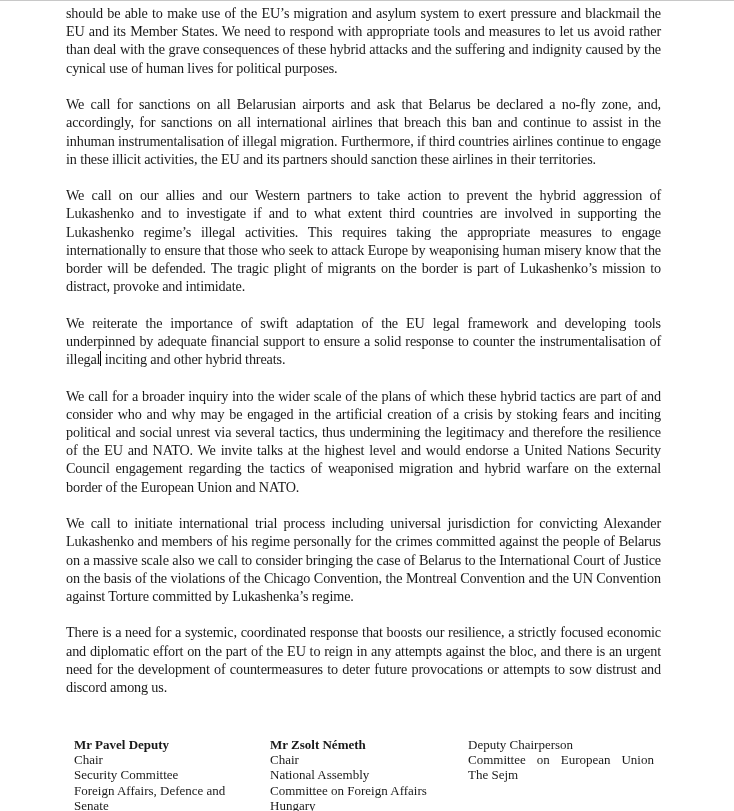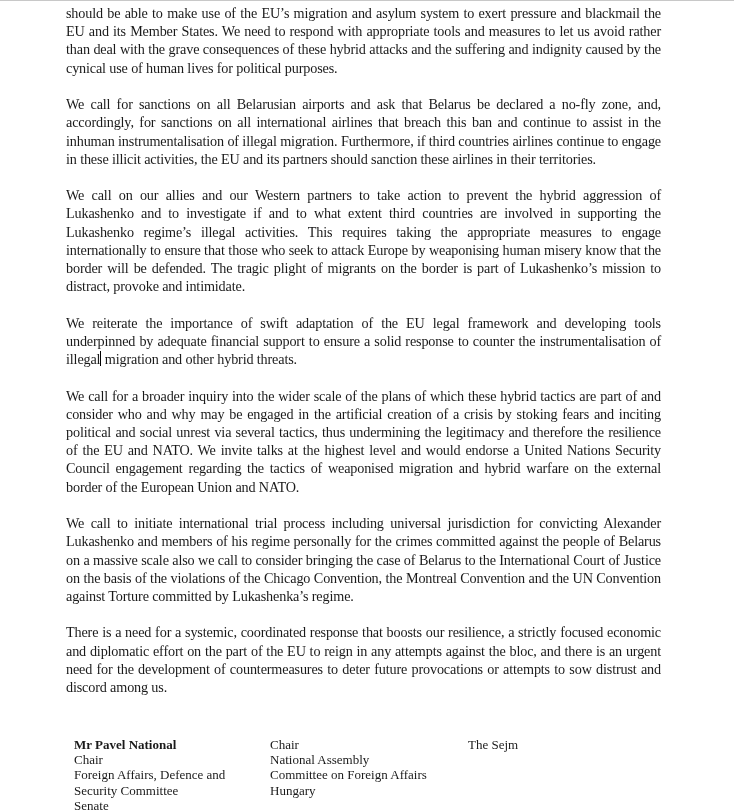--- a/index.html
+++ b/index.html
@@ -69,37 +69,40 @@
 </head>
 <body>
 
 <div class="top-rule"></div>
 
 <div class="page">
   <p class="para">should be able to make use of the EU’s migration and asylum system to exert pressure and blackmail the EU and its Member States. We need to respond with appropriate tools and measures to let us avoid rather than deal with the grave consequences of these hybrid attacks and the suffering and indignity caused by the cynical use of human lives for political purposes.</p>
   <p class="para">We call for sanctions on all Belarusian airports and ask that Belarus be declared a no-fly zone, and, accordingly, for sanctions on all international airlines that breach this ban and continue to assist in the inhuman instrumentalisation of illegal migration. Furthermore, if third countries airlines continue to engage in these illicit activities, the EU and its partners should sanction these airlines in their territories.</p>
   <p class="para">We call on our allies and our Western partners to take action to prevent the hybrid aggression of Lukashenko and to investigate if and to what extent third countries are involved in supporting the Lukashenko regime’s illegal activities. This requires taking the appropriate measures to engage internationally to ensure that those who seek to attack Europe by weaponising human misery know that the border will be defended. The tragic plight of migrants on the border is part of Lukashenko’s mission to distract, provoke and intimidate.</p>
   <p class="para">
-    <span>We reiterate the importance of swift adaptation of the EU legal framework and developing tools underpinned by adequate financial support to ensure a solid response to counter the instrumentalisation of illegal</span><span class="cursor"></span><span> migration and other hybrid threats.</span>
+    <span>We reiterate the importance of swift adaptation of the EU legal framework and developing tools underpinned by adequate financial support to ensure a solid response to counter the instrumentalisation of illegal</span><span class="cursor"></span><span> inciting and other hybrid threats.</span>
   </p>
   <p class="para">We call for a broader inquiry into the wider scale of the plans of which these hybrid tactics are part of and consider who and why may be engaged in the artificial creation of a crisis by stoking fears and inciting political and social unrest via several tactics, thus undermining the legitimacy and therefore the resilience of the EU and NATO. We invite talks at the highest level and would endorse a United Nations Security Council engagement regarding the tactics of weaponised migration and hybrid warfare on the external border of the European Union and NATO.</p>
   <p class="para">We call to initiate international trial process including universal jurisdiction for convicting Alexander Lukashenko and members of his regime personally for the crimes committed against the people of Belarus on a massive scale also we call to consider bringing the case of Belarus to the International Court of Justice on the basis of the violations of the Chicago Convention, the Montreal Convention and the UN Convention against Torture committed by Lukashenka’s regime.</p>
   <p class="para">There is a need for a systemic, coordinated response that boosts our resilience, a strictly focused economic and diplomatic effort on the part of the EU to reign in any attempts against the bloc, and there is an urgent need for the development of countermeasures to deter future provocations or attempts to sow distrust and discord among us.</p>
 </div>
 
 <div class="signatures">
   <div class="sig s1">
-    <div class="name">Mr Pavel National</div>
+    <div class="name">Mr Pavel Deputy</div>
     <div>Chair</div>
+    <div>Security Committee</div>
     <div>Foreign Affairs, Defence and</div>
-    <div>Security Committee</div>
     <div>Senate</div>
   </div>
   <div class="sig s2">
+    <div class="name">Mr Zsolt Németh</div>
     <div>Chair</div>
     <div>National Assembly</div>
     <div>Committee on Foreign Affairs</div>
     <div>Hungary</div>
   </div>
   <div class="sig s3">
+    <div>Deputy Chairperson</div>
+    <div class="justify-line">Committee on European Union</div>
     <div>The Sejm</div>
   </div>
 </div>
 
 </body></html>

